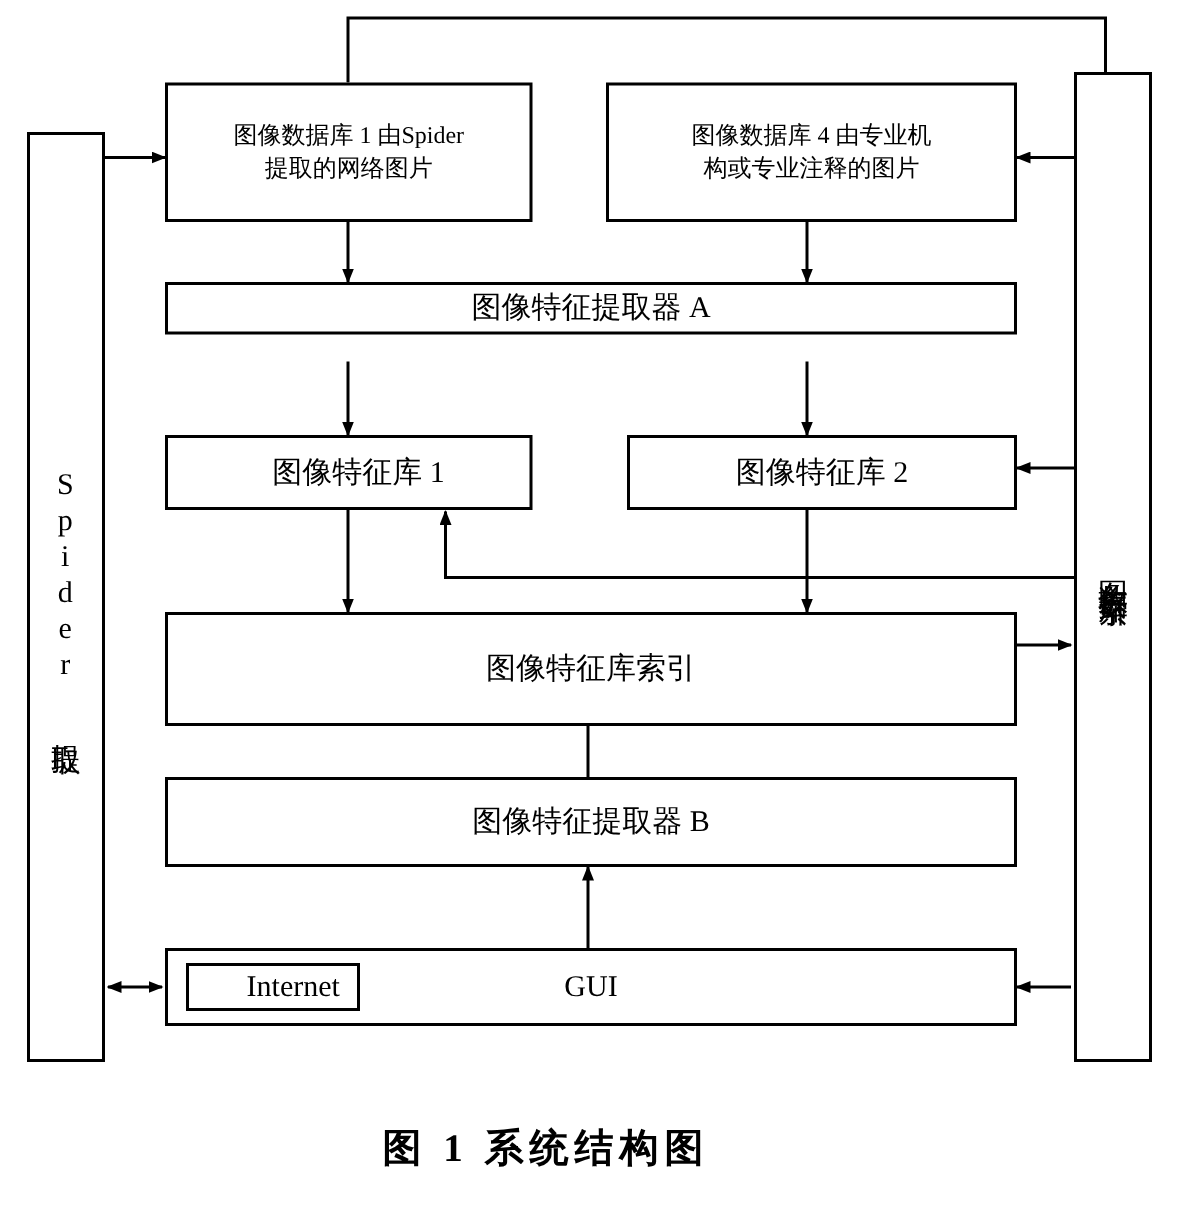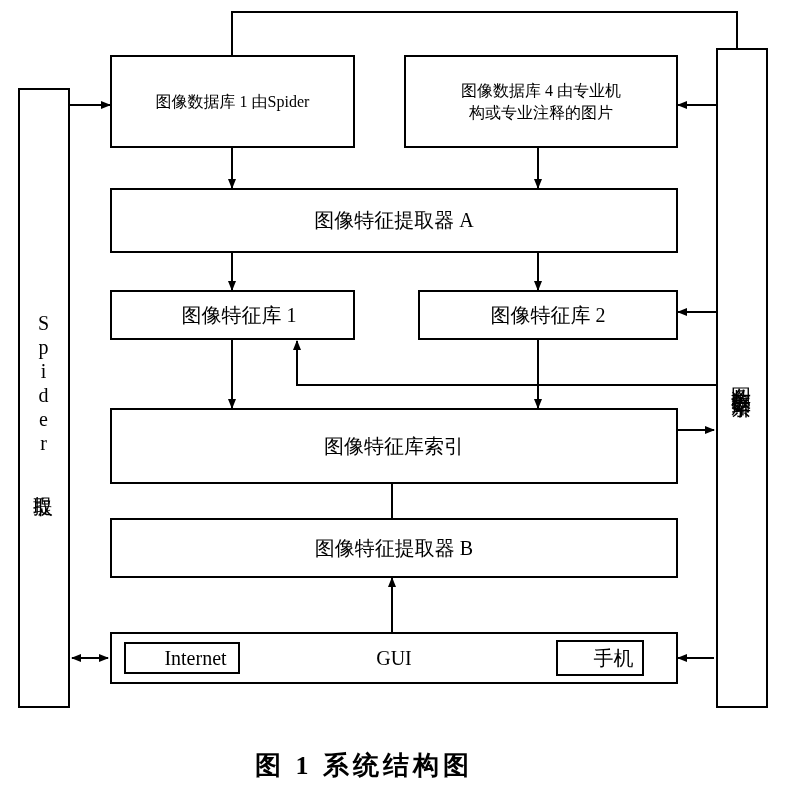--- a/index.html
+++ b/index.html
@@ -135,28 +135,29 @@
   <div class="vert" style="left:18px; top:88px; width:52px; height:620px;">
     <span>Spider 提取</span>
   </div>
 
   <div class="vert" style="left:716px; top:48px; width:52px; height:660px;">
     <span>图片数据库索引</span>
   </div>
 
   <div class="box two-line" style="left:110px; top:55px; width:245px; height:93px; flex-direction:column;">
     <div>图像数据库 1 由Spider</div>
+    <div>提取的网络图片</div>
   </div>
 
   <div class="box two-line" style="left:404px; top:55px; width:274px; height:93px; flex-direction:column;">
     <div>图像数据库 4 由专业机</div>
     <div>构或专业注释的图片</div>
   </div>
 
-  <div class="box" style="left:110px; top:188px; width:568px; height:65px;">
+  <div class="box" style="left:110px; top:188px; width:568px; height:35px;">
     <span>图像特征提取器 A</span>
   </div>
 
   <div class="box" style="left:110px; top:290px; width:245px; height:50px;padding-left:19px;">
     <span>图像特征库 1</span>
   </div>
 
   <div class="box" style="left:418px; top:290px; width:260px; height:50px;">
     <span>图像特征库 2</span>
   </div>
@@ -170,19 +171,16 @@
   </div>
 
   <div class="box" style="left:110px; top:632px; width:568px; height:52px;">
     <span>GUI</span>
   </div>
 
   <div class="inner-box" style="left:124px; top:642px; width:116px; height:32px;">
     <span>Internet</span>
   </div>
 
-  <div class="inner-box" style="left:556px; top:640px; width:88px; height:36px;">
-    <span>手机</span>
-  </div>
 
   <div class="caption">图 1   系统结构图</div>
 
 </div>
 
 </body></html>

